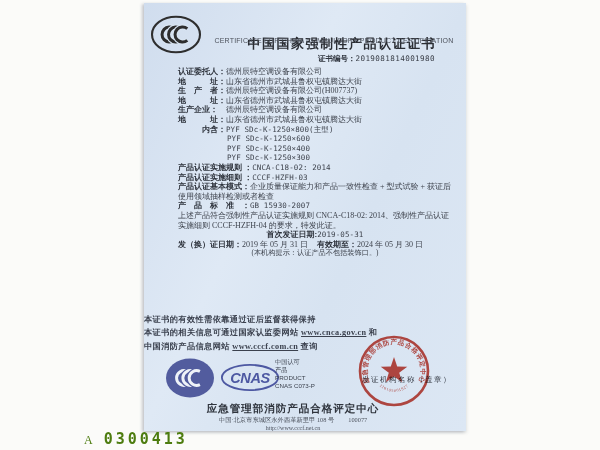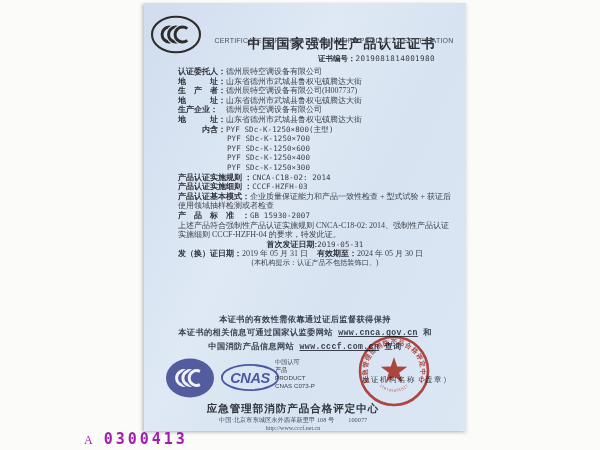--- a/index.html
+++ b/index.html
@@ -42,22 +42,22 @@
   .fields .indent{padding-left:24px;}
   .fields .indent .lab{min-width:0;}
   .models .line{padding-left:49px;}
   .mono{font-family:"DejaVu Sans Mono","Liberation Mono",monospace;font-size:7.5px;letter-spacing:.1px;}
   .wrap{white-space:normal;word-break:break-all;}
   .center{text-align:center;white-space:nowrap;}
   .note{font-size:7.2px;}
   .gap-l{margin-left:9px;}
   
   .footerlines{
-    position:absolute;top:310px;left:0;right:0;text-align:center;
-    font-family:Liberation Mono, monospace;font-weight:600;
+    position:absolute;top:310px;left:0;right:0;
+    font-family:Liberation Serif, serif;font-weight:600;
     font-size:8.2px;line-height:13.4px;color:#3b414e;letter-spacing:.4px;white-space:nowrap;
   }
   .weblink{text-decoration:underline;text-underline-offset:1px;}
   .ccc-bottom{position:absolute;left:21px;top:354px;width:50px;height:42px;}
   .cnas{position:absolute;left:76px;top:358px;width:60px;height:33px;}
   .accred{
     position:absolute;left:131px;top:355px;
     font-family:"Liberation Sans","DejaVu Sans",sans-serif;
     font-size:6.2px;line-height:8px;color:#3c424e;white-space:nowrap;
   }
@@ -76,21 +76,21 @@
   .orgaddr .post{margin-left:14px;}
   .orgurl{
     position:absolute;top:422px;left:0;right:24px;text-align:center;
     font-size:6px;color:#4c525d;white-space:nowrap;
   }
   .stamp{
     position:absolute;left:210px;top:328px;width:80px;height:80px;
     mix-blend-mode:multiply;opacity:.9;
   }
   
-  .serial{position:absolute;left:84px;top:430px;white-space:nowrap;color:#a21caf;}
+  .serial{position:absolute;left:84px;top:430px;white-space:nowrap;color:#4d7c0f;}
   .serial .pfx{font-size:12px;margin-right:11px;}
   .serial .num{
     font-family:"DejaVu Sans Mono","Liberation Mono",monospace;
     font-size:15px;font-weight:600;letter-spacing:3px;
   }
 </style>
 </head>
 <body>
 
 <div class="paper">
@@ -118,21 +118,20 @@
     <div class="fields">
       <div class="line"><span class="lab">认证委托人：</span><span class="val">德州辰特空调设备有限公司</span></div>
       <div class="line"><span class="lab">地　　　址：</span><span class="val">山东省德州市武城县鲁权屯镇腾达大街</span></div>
       <div class="line"><span class="lab">生　产　者：</span><span class="val">德州辰特空调设备有限公司(H007737)</span></div>
       <div class="line"><span class="lab">地　　　址：</span><span class="val">山东省德州市武城县鲁权屯镇腾达大街</span></div>
       <div class="line"><span class="lab">生产企业：</span><span class="val">德州辰特空调设备有限公司</span></div>
       <div class="line"><span class="lab">地　　　址：</span><span class="val">山东省德州市武城县鲁权屯镇腾达大街</span></div>
       <div class="line indent"><span class="lab">内含：</span><span class="val mono">PYF SDc-K-1250×800(主型)</span></div>
     </div>
     <div class="models">
-      <div class="line mono">PYF SDc-K-1250×700</div>
       <div class="line mono">PYF SDc-K-1250×600</div>
       <div class="line mono">PYF SDc-K-1250×400</div>
       <div class="line mono">PYF SDc-K-1250×300</div>
     </div>
     <div class="rules">
       <div class="line"><span class="lab">产品认证实施规则 ：</span><span class="val mono">CNCA-C18-02: 2014</span></div>
       <div class="line"><span class="lab">产品认证实施细则 ：</span><span class="val mono">CCCF-HZFH-03</span></div>
       <div class="wrap"><span class="lab">产品认证基本模式：</span><span class="val">企业质量保证能力和产品一致性检查 + 型式试验 + 获证后使用领域抽样检测或者检查</span></div>
       <div class="line"><span class="lab">产　品　标　准　：</span><span class="val mono">GB 15930-2007</span></div>
     </div>

